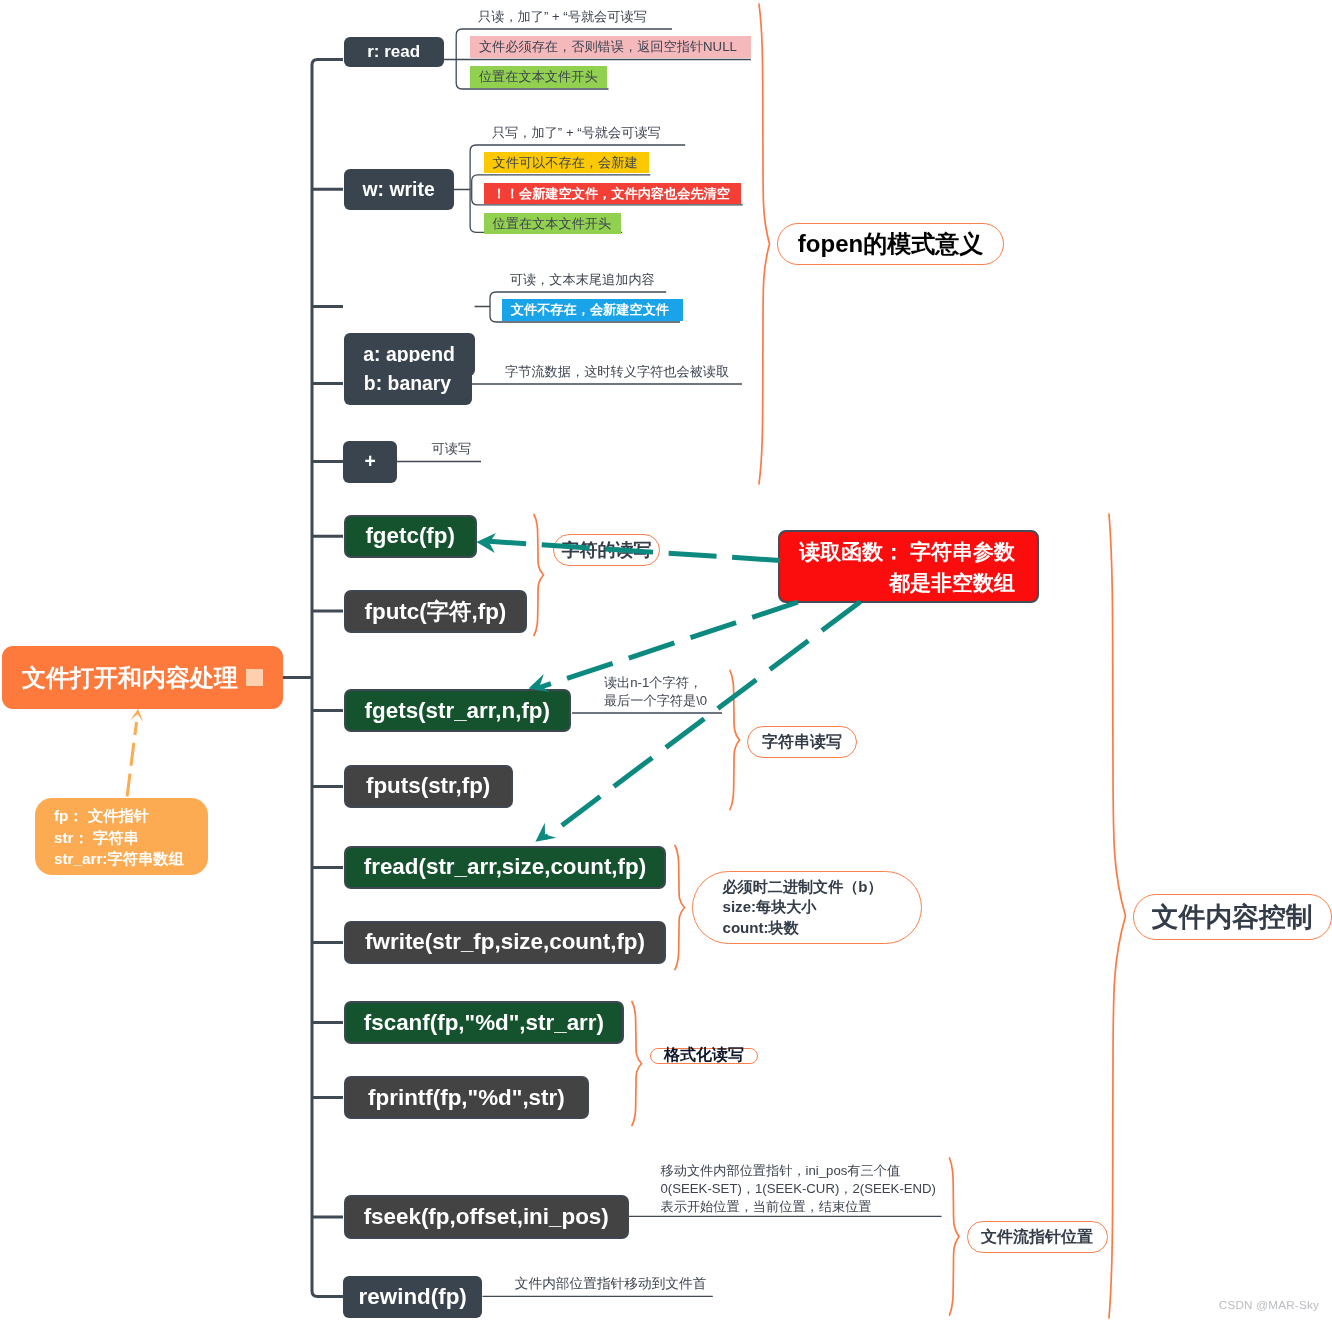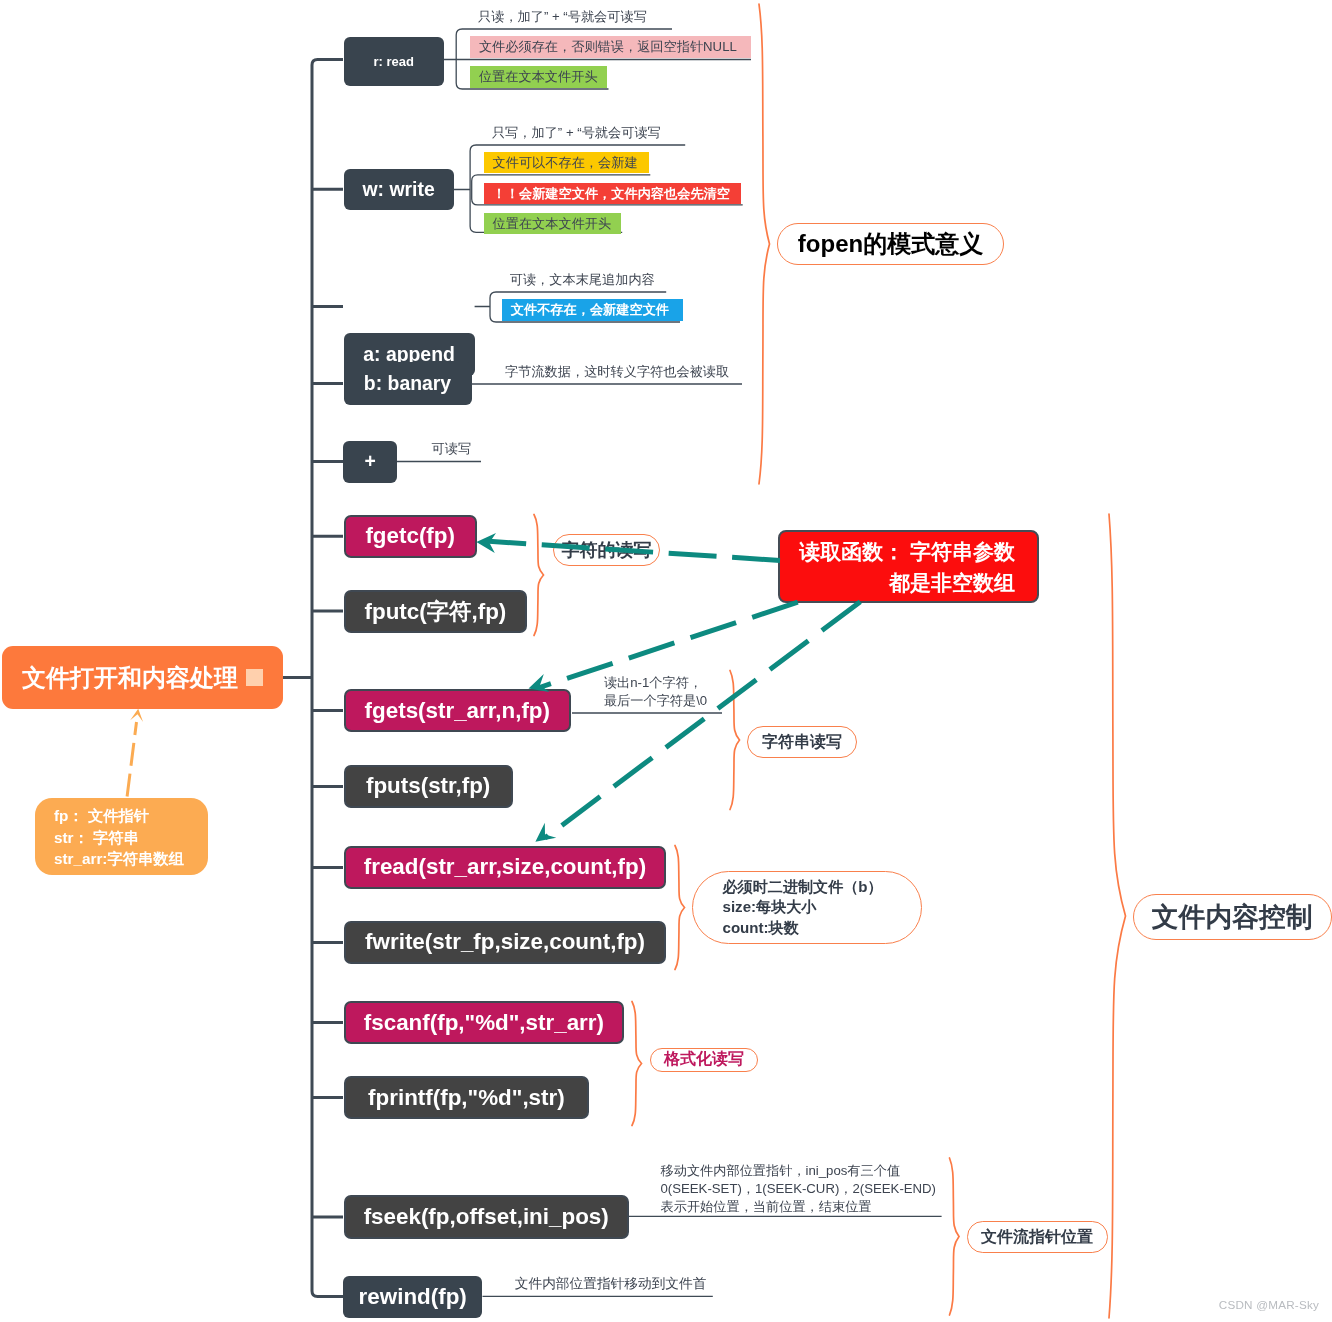--- a/index.html
+++ b/index.html
@@ -6,21 +6,21 @@
   html,body{margin:0;padding:0;background:#ffffff;}
   body{width:1332px;height:1322px;position:relative;overflow:hidden;
        font-family:"Liberation Sans","DejaVu Sans",sans-serif;}
   #stage{position:absolute;left:0;top:0;width:1332px;height:1322px;}
   svg.layer{position:absolute;left:0;top:0;width:1332px;height:1322px;overflow:visible;pointer-events:none;}
   .node{position:absolute;box-sizing:border-box;display:flex;align-items:center;
         justify-content:center;border-radius:6px;color:#ffffff;font-weight:bold;
         white-space:nowrap;}
   .node.dark{background:#39444e;}
   .node.gray{background:#434343;border:2.4px solid #3f4852;border-radius:7px;}
-  .node.green{background:#be185d;border:2.4px solid #3f4852;border-radius:7px;align-items:center;}
+  .node.green{background:#14532d;border:2.4px solid #3f4852;border-radius:7px;align-items:center;}
   .root-node{position:absolute;box-sizing:border-box;background:#fd793c;border-radius:11px;
         display:flex;align-items:center;justify-content:center;color:#fff;font-weight:bold;
         font-size:24px;}
   .root-badge{display:inline-block;width:17px;height:17px;background:#ffd0ad;margin-left:8px;}
   .legend-box{position:absolute;box-sizing:border-box;background:#fcab52;border-radius:17px;
         color:#fff;font-weight:bold;font-size:15.3px;line-height:21.5px;padding-top:7.5px;padding-left:19px;}
   .cap{position:absolute;box-sizing:border-box;border:1.4px solid #f9804c;border-radius:999px;
        display:flex;align-items:center;justify-content:center;background:#fff;
        color:#333c48;font-weight:bold;}
   .ann{position:absolute;color:#3d4450;white-space:nowrap;}
@@ -31,21 +31,21 @@
   .wm{position:absolute;color:#b9bcc0;font-size:11.7px;letter-spacing:0.2px;white-space:nowrap;line-height:16px;}
 </style>
 </head>
 <body>
 
 <div id="stage">
 <svg class="layer" id="wires" viewBox="0 0 1332 1322">
  <path fill="none" stroke="#3f4a55" stroke-width="3" d="M312.0 65.0L312.0 1291.0M343.0 59.5L317.5 59.5Q312.0 59.5 312.0 65.0M343.0 189.3L312.0 189.3M343.0 306.5L312.0 306.5M343.0 383.5L312.0 383.5M343.0 461.5L312.0 461.5M343.0 536.3L312.0 536.3M343.0 611.0L312.0 611.0M343.0 710.6L312.0 710.6M343.0 786.5L312.0 786.5M343.0 867.5L312.0 867.5M343.0 942.5L312.0 942.5M343.0 1022.5L312.0 1022.5M343.0 1097.5L312.0 1097.5M343.0 1217.0L312.0 1217.0M343.0 1296.5L317.5 1296.5Q312.0 1296.5 312.0 1291.0"></path>
  <path fill="none" stroke="#3f4a55" stroke-width="3" d="M283 677.5L312 677.5"></path>
 </svg>
-<div class="node dark" style="left:343.6px;top:36.9px;width:100.2px;height:49px;font-size:13px;">
+<div class="node dark" style="left:343.6px;top:36.9px;width:100.2px;height:30px;font-size:17px;">
       <span>r: read</span>
     </div>
 <div class="node dark" style="left:343.6px;top:168.6px;width:110.0px;height:41.3px;font-size:19.4px;">
       <span>w: write</span>
     </div>
 <div class="node dark" style="left:343.5px;top:285.1px;width:131.1px;height:43.2px;font-size:19.4px;margin-top:48px;">
       <span>a: append</span>
     </div>
 <div class="node dark" style="left:343.5px;top:362.3px;width:128.0px;height:42.5px;font-size:19.4px;">
       <span>b: banary</span>
@@ -126,21 +126,21 @@
       <div>字符的读写</div>
     </div>
 <div class="cap" style="left:747px;top:726px;width:110px;height:32px;font-size:16px;color:#333c48;border-radius:16.0px;">
       <div>字符串读写</div>
     </div>
 <div class="cap" style="left:692px;top:871.2px;width:230.3px;height:72.9px;font-size:15.1px;color:#333c48;border-radius:36.45px;flex-direction:column;align-items:flex-start;padding-left:29.5px;line-height:20.7px;">
       <div>必须时二进制文件（b）</div>
       <div>size:每块大小</div>
       <div>count:块数</div>
     </div>
-<div class="cap" style="left:650.4px;top:1047.5px;width:107.2px;height:24px;font-size:16px;color:#be185d;border-radius:16.0px;">
+<div class="cap" style="left:650.4px;top:1047.5px;width:107.2px;height:16px;font-size:16px;color:#0f172a;border-radius:16.0px;">
       <div>格式化读写</div>
     </div>
 <div class="cap" style="left:966.6px;top:1221.4px;width:141px;height:31.4px;font-size:16px;color:#333c48;border-radius:15.7px;">
       <div>文件流指针位置</div>
     </div>
 <div class="cap" style="left:1132.7px;top:893.8px;width:199px;height:46px;font-size:26.8px;color:#333c48;border-radius:23.0px;">
       <div>文件内容控制</div>
     </div>
 <svg class="layer" viewBox="0 0 1332 1322">
  <path fill="none" stroke="#fb7a45" stroke-width="1.7" stroke-linecap="round" d="M759.0 4.2C763.5 37.772000000000006 762.5 76.14 762.9 136.09C763.3 196.04000000000002 761.7 215.224 769.5 244.0C761.7 272.776 763.3 291.96000000000004 762.9 351.91C762.5 411.86 763.5 450.228 759.0 483.8M534.0 514.5C538.5 522.97 537.5 532.65 537.9 547.775C538.3 562.9 536.7 567.74 543.5 575.0C536.7 582.26 538.3 587.1 537.9 602.225C537.5 617.35 538.5 627.03 534.0 635.5M730.0 670.5C734.5 680.23 733.5 691.35 733.9 708.725C734.3 726.1 732.7 731.66 739.5 740.0C732.7 748.34 734.3 753.9 733.9 771.275C733.5 788.65 734.5 799.77 730.0 809.5M675.0 845.5C679.5 854.18 678.5 864.1 678.9 879.6C679.3 895.1 677.7 900.06 684.5 907.5C677.7 914.94 679.3 919.9 678.9 935.4C678.5 950.9 679.5 960.82 675.0 969.5M632.0 1001.5C636.5 1010.18 635.5 1020.1 635.9 1035.6C636.3 1051.1 634.7 1056.06 641.5 1063.5C634.7 1070.94 636.3 1075.9 635.9 1091.4C635.5 1106.9 636.5 1116.82 632.0 1125.5M949.5 1158C954.0 1168.99 953.0 1181.55 953.4 1201.175C953.8 1220.8 952.2 1227.08 959.0 1236.5C952.2 1245.92 953.8 1252.2 953.4 1271.825C953.0 1291.45 954.0 1304.01 949.5 1315M1109.0 514C1113.5 570.28 1112.5 634.6 1112.9 735.1C1113.3 835.6 1111.7 867.76 1125.5 916.0C1111.7 964.24 1113.3 996.4 1112.9 1096.9C1112.5 1197.4 1113.5 1261.72 1109.0 1318"></path>

